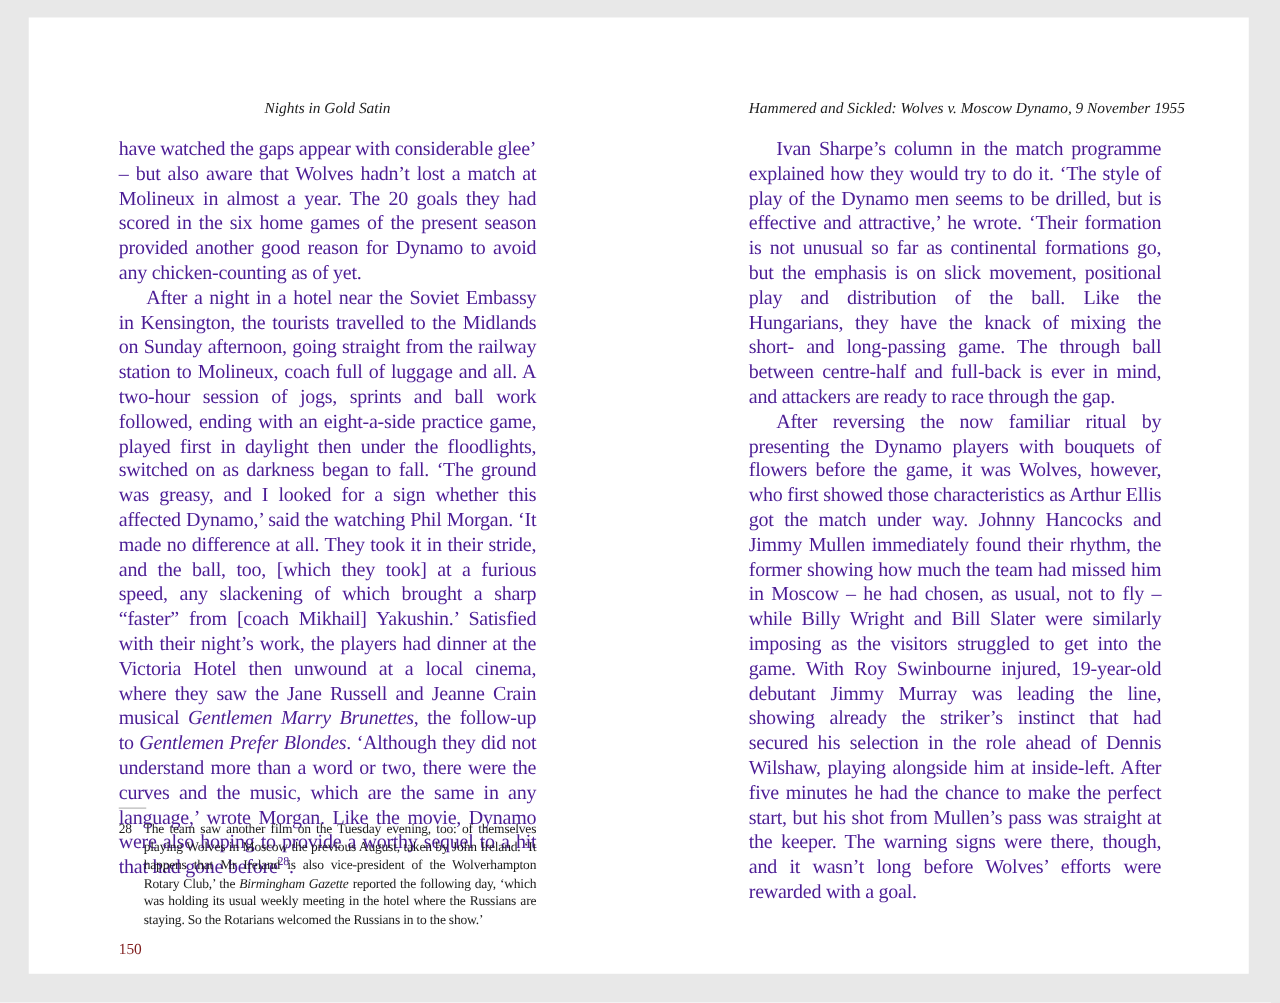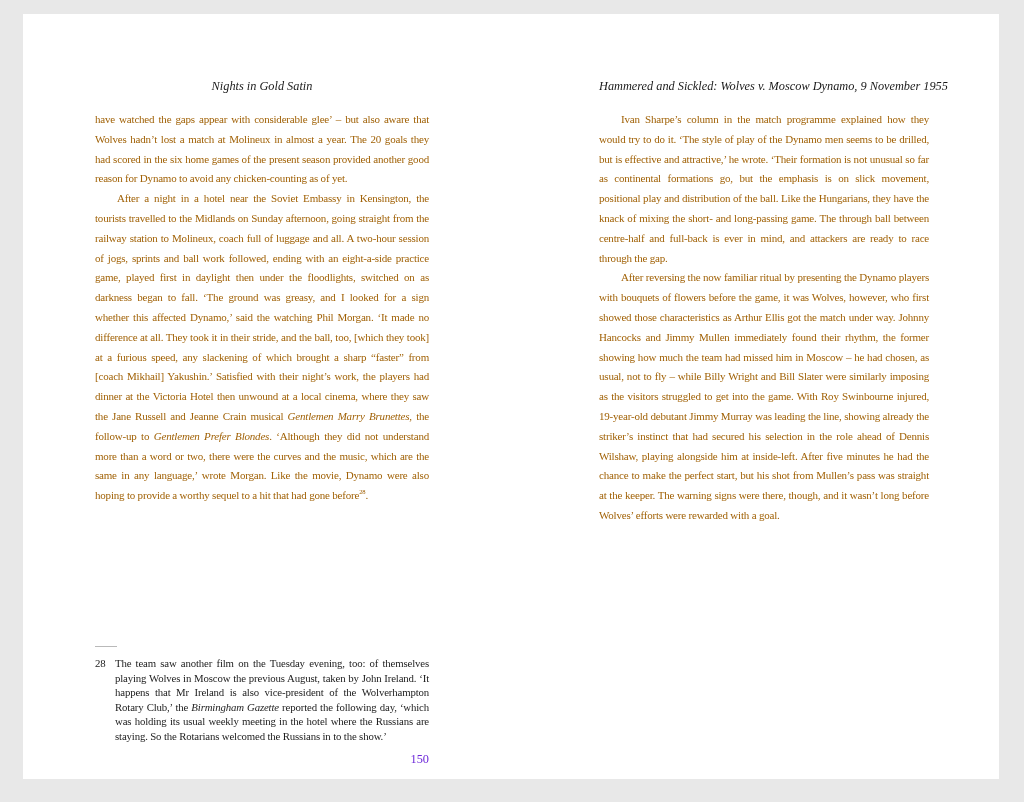--- a/index.html
+++ b/index.html
@@ -39,24 +39,24 @@
     font-style: italic;
     font-size: 12.3px;
     color: #1a1a1a;
     white-space: nowrap;
   }
   .body-text {
     position: absolute;
     top: 76px;
     left: 0;
     width: 100%;
-    font-size: 11px;
+    font-size: 16px;
     line-height: 19.8px;
     letter-spacing: -0.2px;
-    color: #a16207;
+    color: #4c1d95;
     text-align: justify;
   }
   .body-text p {
     margin: 0;
     padding: 0;
   }
   .body-text p.indent {
     text-indent: 22px;
   }
   .body-text sup, .fn-text sup {
@@ -88,23 +88,23 @@
   }
   .fn-text {
     flex: 1;
     text-align: justify;
   }
   .page-number {
     position: absolute;
     bottom: 32px;
     left: 0;
     width: 100%;
-    text-align: right;
+    text-align: left;
     font-size: 12.3px;
-    color: #6d28d9;
+    color: #7f1d1d;
   }
 </style>
 </head>
 <body>
 
 <div class="spread">
 
   <div class="page left">
     <div class="running-head">Nights in Gold Satin</div>
     <div class="body-text">

